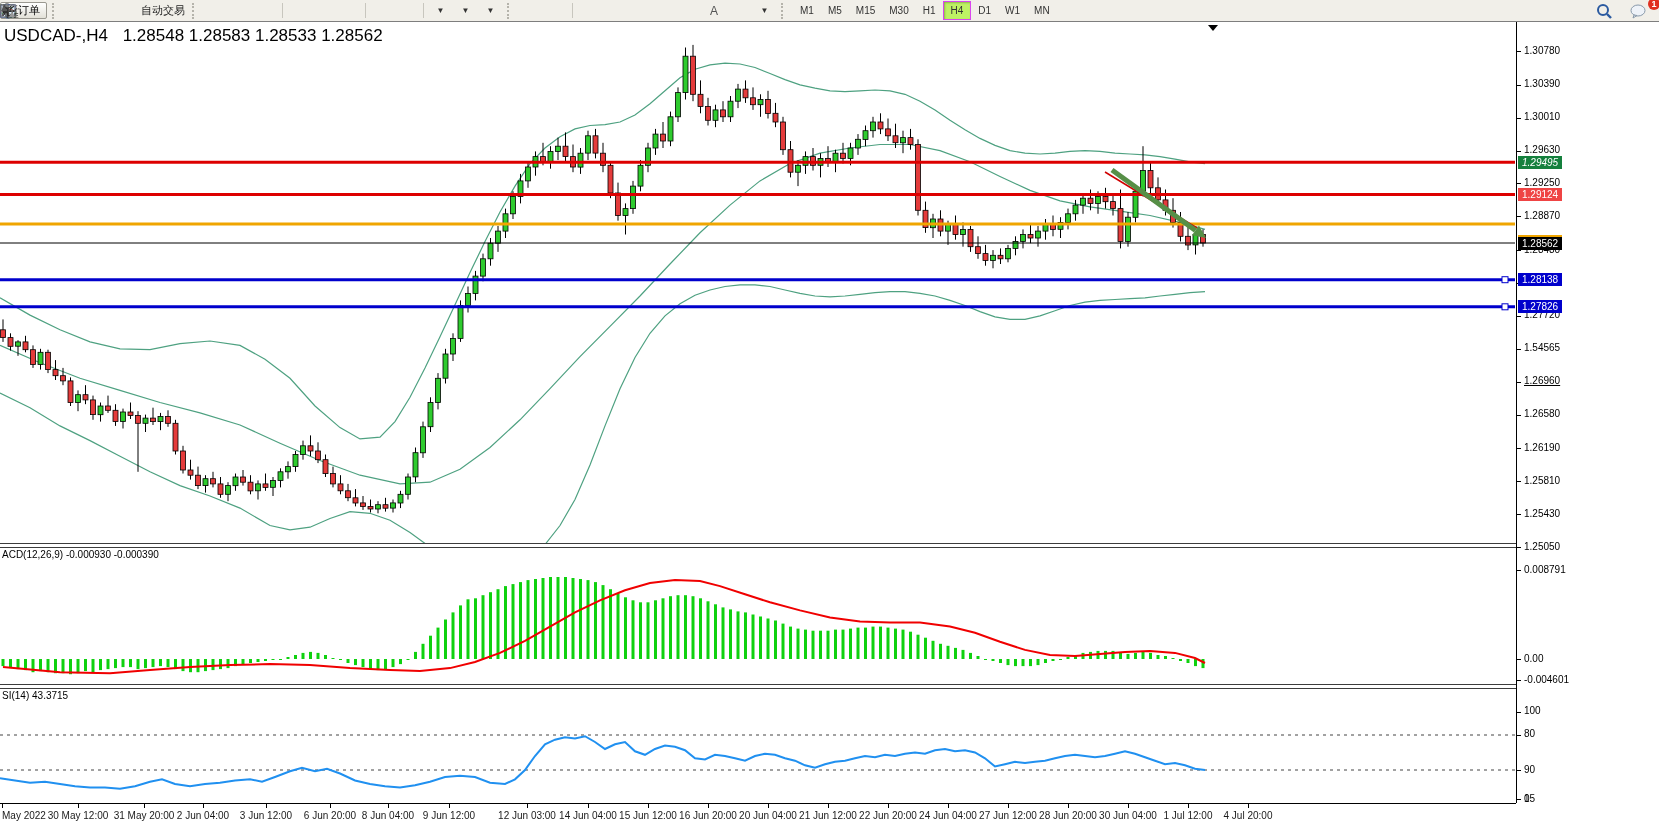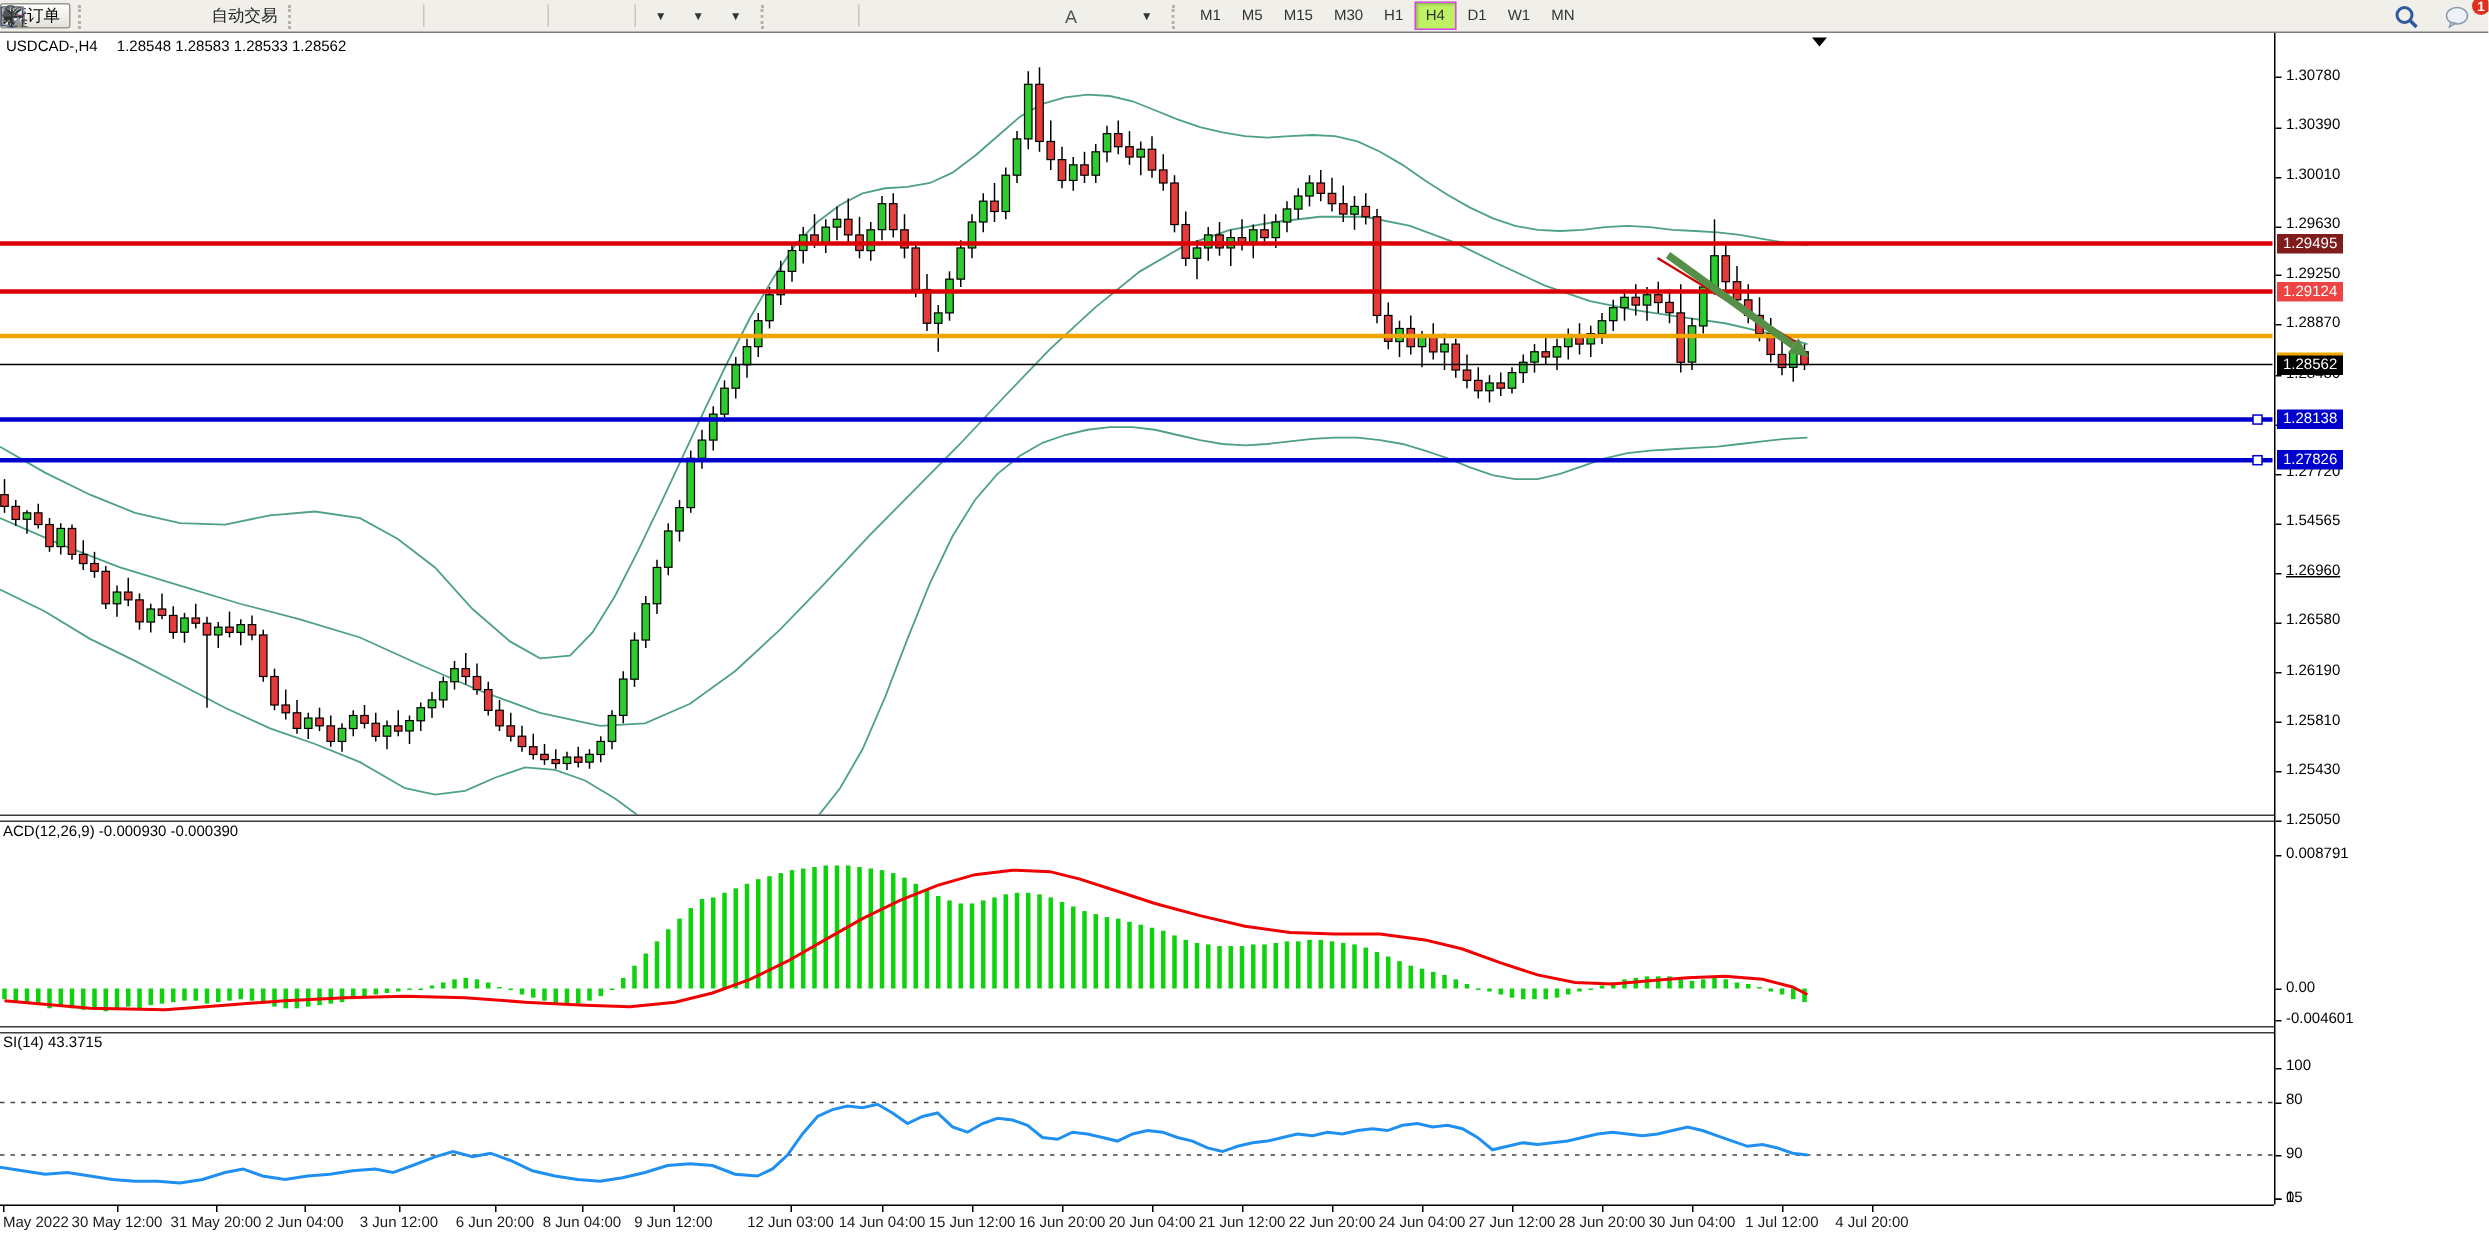--- a/index.html
+++ b/index.html
@@ -15,21 +15,21 @@
     padding:0 6px;height:17px;font-size:11px;}
   .caret{font-size:8px;color:#333;margin-left:1px;}
   .tf{padding:0 7px;height:17px;display:flex;align-items:center;font-size:10px;color:#333;}
   .tf.active{border:1px solid #d946ef;background:#bef264;box-shadow:inset 1px 1px 2px rgba(0,0,0,.25);}
   #tb-right{position:absolute;right:6px;top:0;height:21px;display:flex;align-items:center;gap:10px;}
   .badge{position:absolute;top:-4px;right:-7px;background:#e03020;color:#fff;border-radius:8px;
     font-size:9px;min-width:12px;height:12px;line-height:12px;text-align:center;font-weight:bold;}
   
   #chart{position:absolute;left:0;top:22px;width:1659px;height:805px;background:#fff;}
   svg{position:absolute;left:0;display:block;}
-  #chart-title{position:absolute;left:4px;top:4px;font-size:10px;color:#000;z-index:5;}
+  #chart-title{position:absolute;left:4px;top:4px;font-size:17px;color:#000;z-index:5;}
   #chart-title .ohlc{margin-left:10px;}
   .pane-sep{position:absolute;left:0;width:1516px;height:3px;background:#fff;
     border-top:1px solid #3c3c3c;border-bottom:1px solid #3c3c3c;z-index:4;}
   .pane-label{position:absolute;left:2px;font-size:10px;color:#000;z-index:5;}
   
   #price-axis{position:absolute;left:1516px;top:0;width:143px;height:781px;border-left:1px solid #000;background:#fff;}
   .ptick{position:absolute;left:0;width:4px;height:1px;background:#000;}
   .plabel{position:absolute;left:7px;font-size:10px;color:#000;white-space:nowrap;}
   .ptag{position:absolute;left:1px;font-size:10px;color:#fff;padding:0 4px;line-height:13px;white-space:nowrap;z-index:6;}
   
@@ -816,21 +816,21 @@
         <div class="ptick" style="top: 689.65px;"></div>
         <div class="plabel" style="top: 683.15px;">100</div>
         <div class="ptick" style="top: 712.99px;"></div>
         <div class="plabel" style="top: 706.49px;">80</div>
         <div class="ptick" style="top: 748px;"></div>
         <div class="plabel" style="top: 741.5px;">90</div>
         <div class="ptick" style="top: 777px;"></div>
         <div class="plabel" style="top: 770.5px;">15</div>
         <div class="ptick" style="top: 777px;"></div>
         <div class="plabel" style="top: 770.5px;">0</div>
-        <div class="ptag" style="top: 133.755px; background: #7f1d1d;">1.29495</div>
+        <div class="ptag" style="top: 133.755px; background: #15803d; font-style: italic;">1.29495</div>
         <div class="ptag" style="top: 165.877px; background: #ef4444;">1.29124</div>
         <div class="ptag" style="top: 213px; background: rgb(240, 165, 0);">1.28782</div>
         <div class="ptag" style="top: 214.535px; background: rgb(0, 0, 0);">1.28562</div>
         <div class="ptag" style="top: 251.245px; background: rgb(0, 0, 204);">1.28138</div>
         <div class="ptag" style="top: 278.258px; background: rgb(0, 0, 204);">1.27826</div>
       </div>
     <div id="time-axis">
         <div class="ttick" style="left: 2px;"></div>
         <div class="tlabel first" style="left: 2px;">May 2022</div>
         <div class="ttick" style="left: 78px;"></div>

